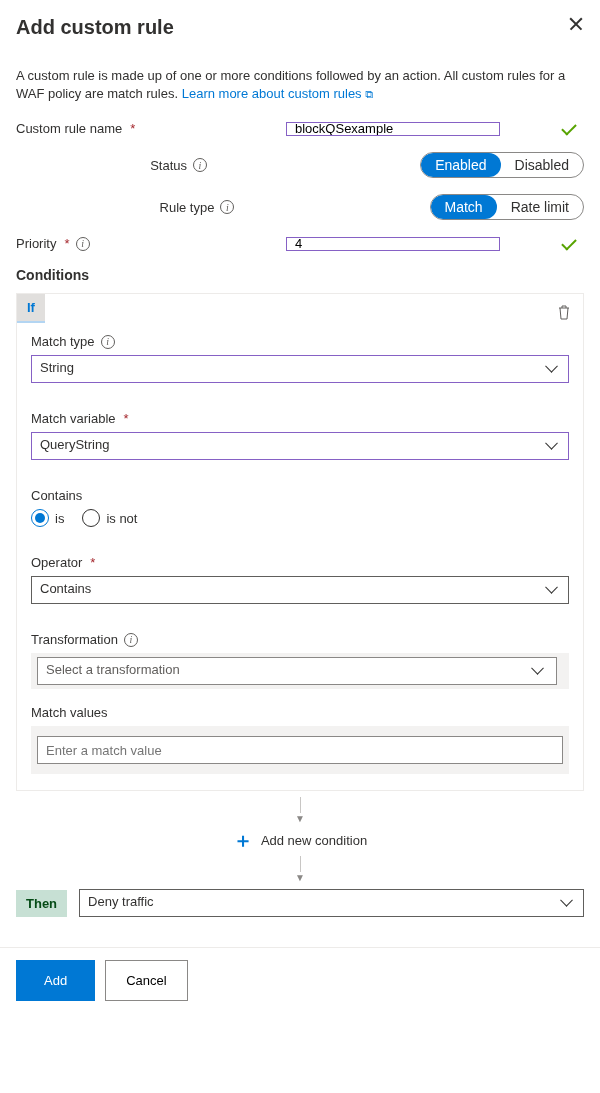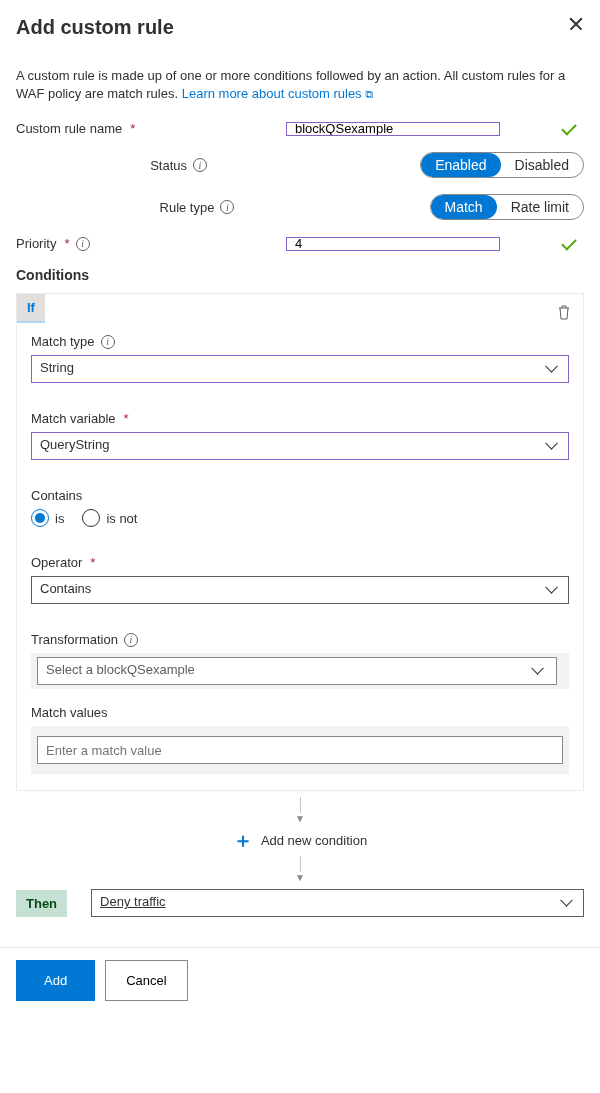--- a/index.html
+++ b/index.html
@@ -94,23 +94,23 @@
   .mv-row { display:flex; align-items:center; gap:8px; margin:6px 0; }
   .mv-row .input-wrap { flex:1; }
   .mv-input { width:100%; height:28px; border:1px solid #605e5c; padding:4px 8px; font-size:13px; }
   .mv-input.purple { border-color:#8661c5; }
   .mv-input.plain { border-color:#8a8886; }
   .connector { text-align:center; margin:6px 0; }
   .connector .line { width:1px; height:16px; background:#c8c6c4; margin:0 auto; }
   .connector .arrow { font-size:10px; color:#8a8886; }
   .add-cond { display:flex; align-items:center; justify-content:center; gap:8px; margin:2px 0 6px; cursor:pointer; }
   .plus { color:#0078d4; font-size:20px; font-weight:700; line-height:1; }
-  .then-row { display:flex; gap:24px; align-items:center; margin-top:6px; }
+  .then-row { display:flex; gap:12px; align-items:center; margin-top:6px; }
   .then-tag { background:#c7e0d4; color:#054b16; font-weight:600; padding:6px 10px; font-size:13px; }
-  .then-row .select-wrap { flex:1;text-decoration:underline; }
+  .then-row .select-wrap { flex:1; }
   hr.bottom { border:none; border-top:1px solid #edebe9; margin:30px -16px 12px; }
   .footer { display:flex; gap:10px; padding-bottom:16px; }
   .btn-primary {
     background:#0078d4; color:#fff; border:none; padding:13px 28px;
     font-size:13px; cursor:pointer;
   }
   .btn-secondary {
     background:#fff; border:1px solid #8a8886; padding:6px 20px;
     font-size:13px; cursor:pointer;
   }
@@ -230,21 +230,21 @@
     </div>
   </div>
 
   <div class="field-block">
     <div class="lbl">
       <span>Transformation</span>
       <span class="info-icon">i</span>
     </div>
     <div class="transform-row">
       <div class="select-wrap">
-        <div class="select" style="color:#605e5c">Select a blockQSexample</div>
+        <div class="select" style="color:#605e5c">Select a transformation</div>
         <span class="chev" style="right:18px"></span>
       </div>
     </div>
   </div>
 
   <div class="field-block" style="margin-top:16px">
     <div class="lbl">Match values</div>
     <div class="mv-box">
       <div class="mv-row">
         <input class="mv-input plain" style="color: rgb(96, 94, 92);" placeholder="Enter a match value">

